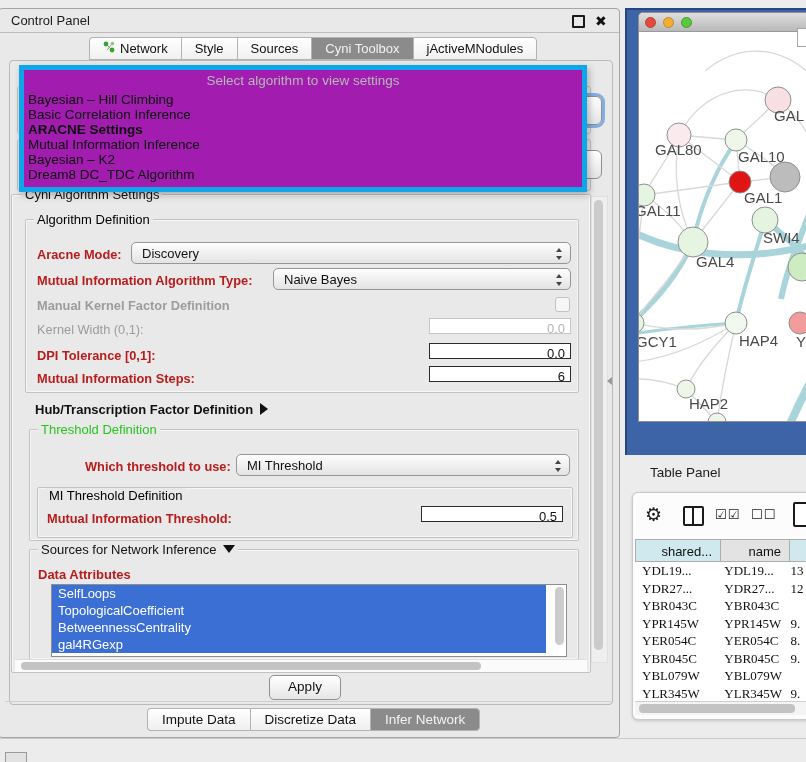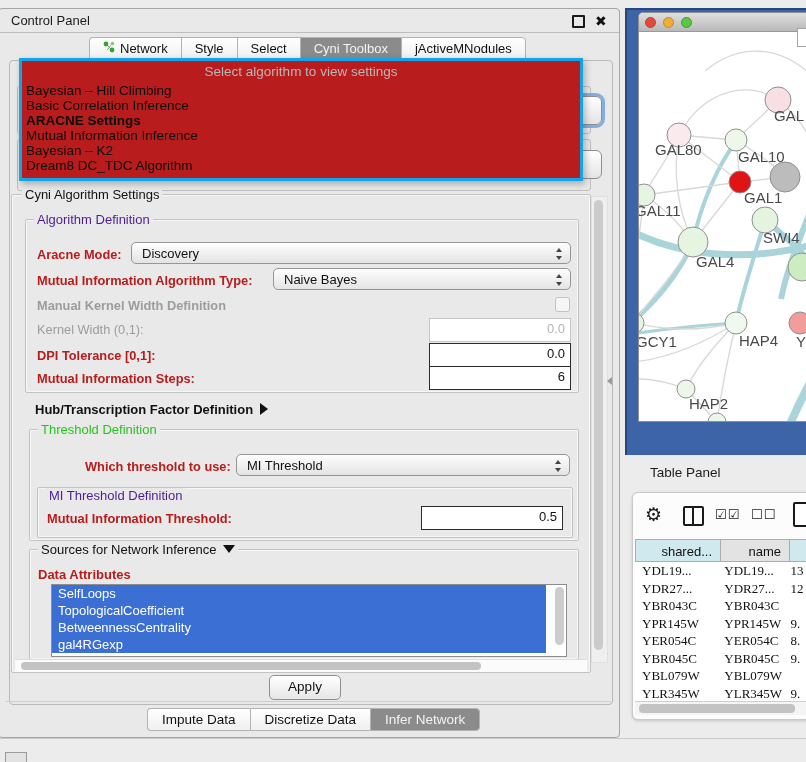--- a/index.html
+++ b/index.html
@@ -22,42 +22,42 @@
   
   .content-frame{position:absolute;left:10px;top:51px;width:602px;height:643px;border:1px solid #b9b9b9;
      border-radius:4px;background:#e9e9e9;}
   
   .subA{position:absolute;left:18px;top:77px;width:572px;height:46px;border:1px solid #c0c0c0;border-radius:3px;}
   .subB{position:absolute;left:18px;top:130px;width:572px;height:50px;border:1px solid #c0c0c0;border-radius:3px;}
   .combo-stub{position:absolute;height:27px;border:1px solid #8f8f8f;border-radius:6px;
      background:linear-gradient(#ffffff,#e4e4e4);}
   .ring{box-shadow:0 0 0 3px rgba(110,165,225,.85);}
   
-  .overlay{position:absolute;left:20px;top:49px;width:558px;height:117px;background:#b91c1c;
-     border:3px solid #0ea5e9;box-shadow:2px 3px 7px rgba(0,0,0,.28);z-index:30;}
+  .overlay{position:absolute;left:20px;top:56px;width:558px;height:117px;background:#a21caf;
+     border:5px solid #0ea5e9;box-shadow:2px 3px 7px rgba(0,0,0,.28);z-index:30;}
   .dd-ph{font-size:13.5px;color:#b8b8b8;text-align:center;padding-top:3px;height:19px;}
   .dd-item{font-size:13.5px;color:#0d0d0d;padding:0 4px;height:15px;line-height:15px;white-space:nowrap;}
   .dd-item.bold{font-weight:bold;}
   
   .settings{position:absolute;left:12px;top:185px;width:578px;height:477px;
      border:1px solid #c3c3c3;box-shadow:inset 0 0 0 1px #f6f6f6;border-radius:2px;}
   .legend{position:absolute;top:-8px;background:#e9e9e9;padding:0 3px;font-size:13px;color:#111;white-space:nowrap;}
-  .legend.blue{color:#4c1d95;}
+  .legend.blue{color:#000000;}
   .legend.green{color:#27c41e;}
   .grp{position:absolute;border:1px solid #c3c3c3;box-shadow:inset 0 0 0 1px #f6f6f6;border-radius:2px;}
   .flabel{position:absolute;font-size:12.8px;font-weight:bold;color:#b91c1c;white-space:nowrap;}
   .flabel.dis{color:#9c9c9c;}
   .combo2{position:absolute;height:22px;border:1px solid #969696;border-radius:5px;
      background:linear-gradient(#fefefe,#e3e3e3);box-sizing:border-box;}
   .combo2 .val{position:absolute;left:10px;top:3px;font-size:13px;color:#111;}
   .spin{position:absolute;right:7px;top:4px;width:7px;height:14px;}
   .spin:before,.spin:after{content:"";position:absolute;left:0;border-left:3.5px solid transparent;border-right:3.5px solid transparent;}
   .spin:before{top:1px;border-bottom:4px solid #444;}
   .spin:after{bottom:1px;border-top:4px solid #444;}
-  .field{position:absolute;height:24px;background:#fff;border:1px solid #2b2b2b;box-sizing:border-box;
+  .field{position:absolute;height:16px;background:#fff;border:1px solid #2b2b2b;box-sizing:border-box;
      font-size:13px;color:#111;text-align:right;padding:2px 5px 0 0;}
   .field.dis{border:1px solid #c6c6c6;color:#b4b4b4;}
   .chk{position:absolute;width:13px;height:13px;border:1px solid #c2c2c2;border-radius:3px;background:#f6f6f6;}
   .expander{position:absolute;font-size:13px;font-weight:bold;color:#111;}
   .tri-r{display:inline-block;width:0;height:0;border-top:6px solid transparent;border-bottom:6px solid transparent;
      border-left:8px solid #111;margin-left:7px;vertical-align:-1px;}
   .tri-d{display:inline-block;width:0;height:0;border-left:6px solid transparent;border-right:6px solid transparent;
      border-top:8px solid #111;margin-left:6px;vertical-align:1px;}
   .attr-list{position:absolute;left:32px;top:35px;width:514px;height:71px;background:#fff;border:1px solid #8d8d8d;overflow:hidden;}
   .attr-item{height:17px;line-height:17px;background:#3b6fd4;color:#fff;font-size:13px;padding-left:6px;
@@ -140,21 +140,21 @@
             <circle cx="3" cy="3" r="2.4" fill="#35a52f"></circle>
             <circle cx="9" cy="9" r="2.4" fill="#35a52f"></circle>
             <circle cx="9.5" cy="2.5" r="1.8" fill="#7fd06f"></circle>
           </svg></span>
         <span>Network</span>
       </div>
       <div class="cp-tab">
         <span>Style</span>
       </div>
       <div class="cp-tab">
-        <span>Select</span>
+        <span>Sources</span>
       </div>
       <div class="cp-tab sel">
         <span>Cyni Toolbox</span>
       </div>
       <div class="cp-tab">
         <span>jActiveMNodules</span>
       </div>
     </div>
 
   <div class="overlay">
@@ -183,21 +183,21 @@
   <span class="flabel" style="left:38px;top:238px;">Aracne Mode:</span>
   <div class="combo2" style="left:132px;top:233px;width:440px;">
     <span class="val">Discovery</span>
     <span class="spin"></span>
   </div>
   <span class="flabel" style="left:38px;top:264px;">Mutual Information Algorithm Type:</span>
   <div class="combo2" style="left:274px;top:259px;width:298px;">
     <span class="val">Naive Bayes</span>
     <span class="spin"></span>
   </div>
-  <span class="flabel dis" style="left:38px;top:289px;">Manual Kernel Width Definition</span>
+  <span class="flabel dis" style="left:38px;top:289px;">Manual Kernel Factor Definition</span>
   <div class="chk" style="left:556px;top:288px;"></div>
   <span class="flabel dis" style="left:38px;top:313px;font-weight:normal;">Kernel Width (0,1):</span>
   <div class="field dis" style="left:430px;top:309px;width:142px;">0.0</div>
   <span class="flabel" style="left:38px;top:339px;">DPI Tolerance [0,1]:</span>
   <div class="field" style="left:430px;top:334px;width:142px;">0.0</div>
   <span class="flabel" style="left:38px;top:362px;">Mutual Information Steps:</span>
   <div class="field" style="left:430px;top:357px;width:142px;">6</div>
 
   <div class="expander" style="left:36px;top:393px;">
     <span>Hub/Transcription Factor Definition</span><span class="tri-r"></span>

